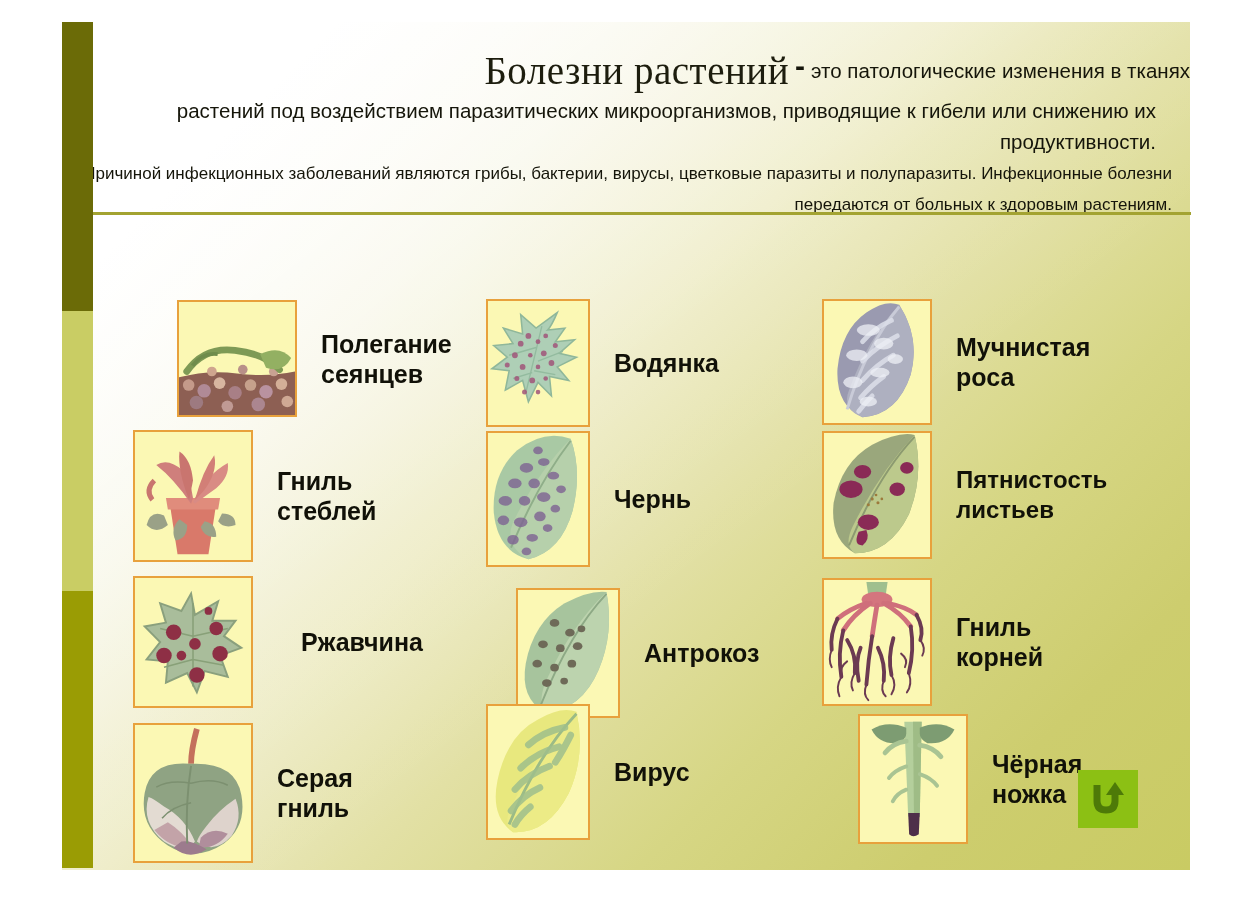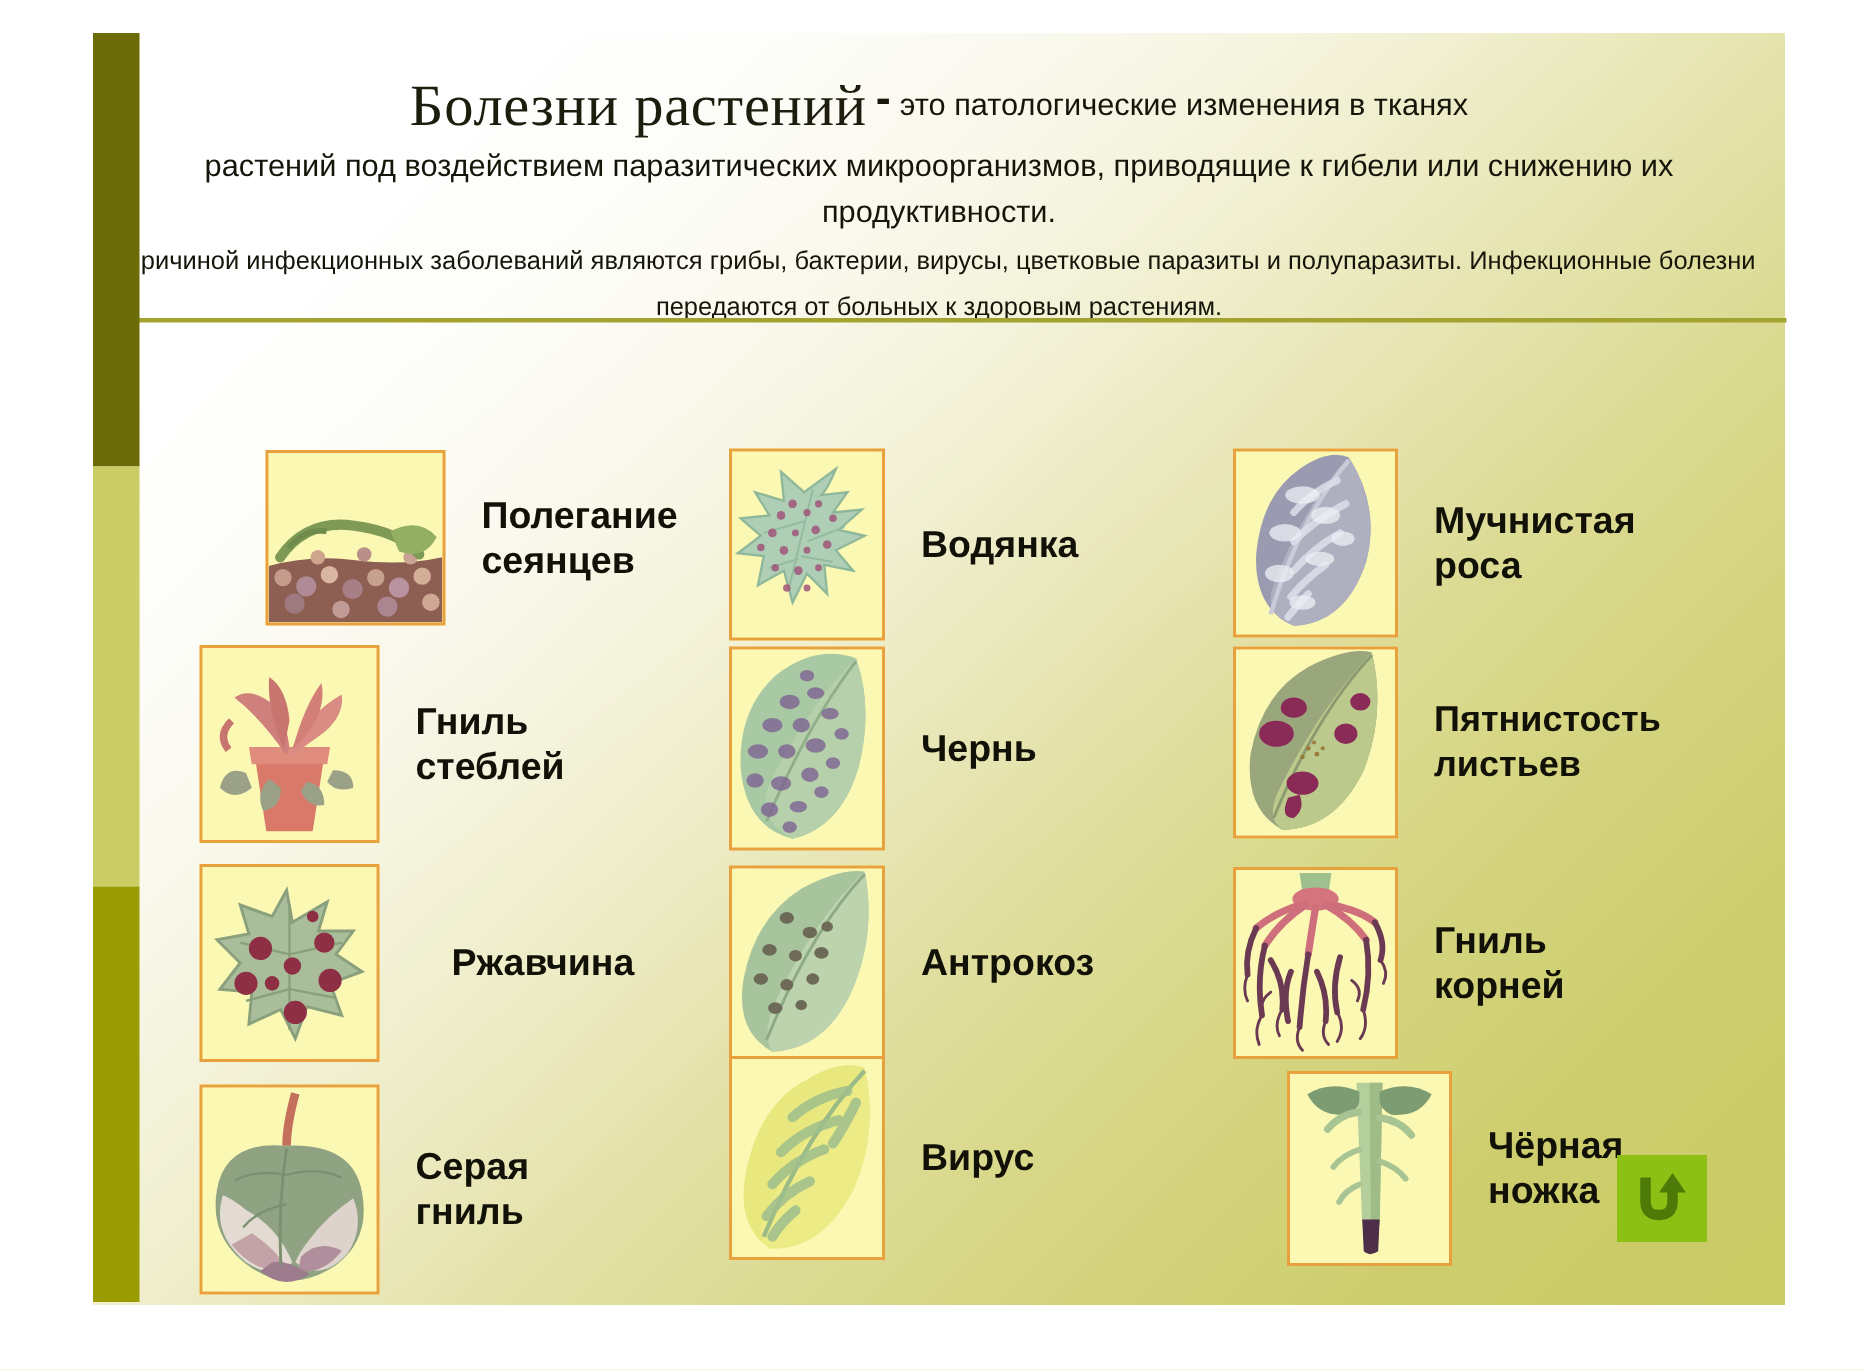--- a/index.html
+++ b/index.html
@@ -28,21 +28,21 @@
   
   #sidebar{position:absolute;left:62px;top:22px;width:31px;height:846px;}
   #sidebar .seg{width:100%;}
   #seg-top{height:289px;background:#6b6b07;}
   #seg-mid{height:280px;background:#c9cd64;}
   #seg-bot{height:277px;background:#9a9c04;}
 
   #content{position:absolute;left:0;top:0;width:1128px;height:848px;}
 
   
-  .head-wrap{position:absolute;left:0;top:26px;width:1128px;text-align:center;}
+  .head-wrap{position:absolute;left:0;top:26px;width:1128px;text-align:right;}
   .title-line{white-space:nowrap;}
   .big-title{
     font-family:"Liberation Serif",serif;
     font-size:39px;color:#1d1d0e;letter-spacing:.5px;
     vertical-align:middle;
   }
   .dash{
     font-family:"Liberation Sans",sans-serif;
     font-size:30px;font-weight:bold;color:#15150a;vertical-align:middle;
     padding:0 6px;position:relative;top:-5px;
@@ -258,21 +258,21 @@
               <ellipse cx="46" cy="108" rx="6" ry="4"></ellipse>
                 <ellipse cx="62" cy="98" rx="5" ry="4"></ellipse>
               <ellipse cx="40" cy="122" rx="5" ry="4"></ellipse>
                 <ellipse cx="52" cy="18" rx="5" ry="4"></ellipse>
             </g>
           </svg>
         </div>
         <div class="label">Чернь</div>
       </div>
 
-      <div class="item" style="top:277px;">
+      <div class="item" style="top:288px;margin-left:30px;">
         <div class="thumb" style="width:104px;height:130px;">
           <svg viewBox="0 0 104 130" preserveAspectRatio="none">
             <rect width="104" height="130" fill="#fbf8b4"></rect>
             <path d="M92 2 Q100 44 84 82 Q66 124 28 126 Q2 112 8 76 Q16 34 48 14 Q74 0 92 2 Z" fill="#a7c49d"></path>
             <path d="M92 2 Q56 36 30 92 Q20 114 28 126 Q66 124 84 82 Q100 44 92 2 Z" fill="#bcd3ae"></path>
             <path d="M92 4 Q54 44 24 118" stroke="#8da985" stroke-width="2" fill="none"></path>
             <g fill="#6e6a58">
               <ellipse cx="38" cy="34" rx="5" ry="4"></ellipse>
                 <ellipse cx="54" cy="44" rx="5" ry="4"></ellipse>
               <ellipse cx="26" cy="56" rx="5" ry="4"></ellipse>

